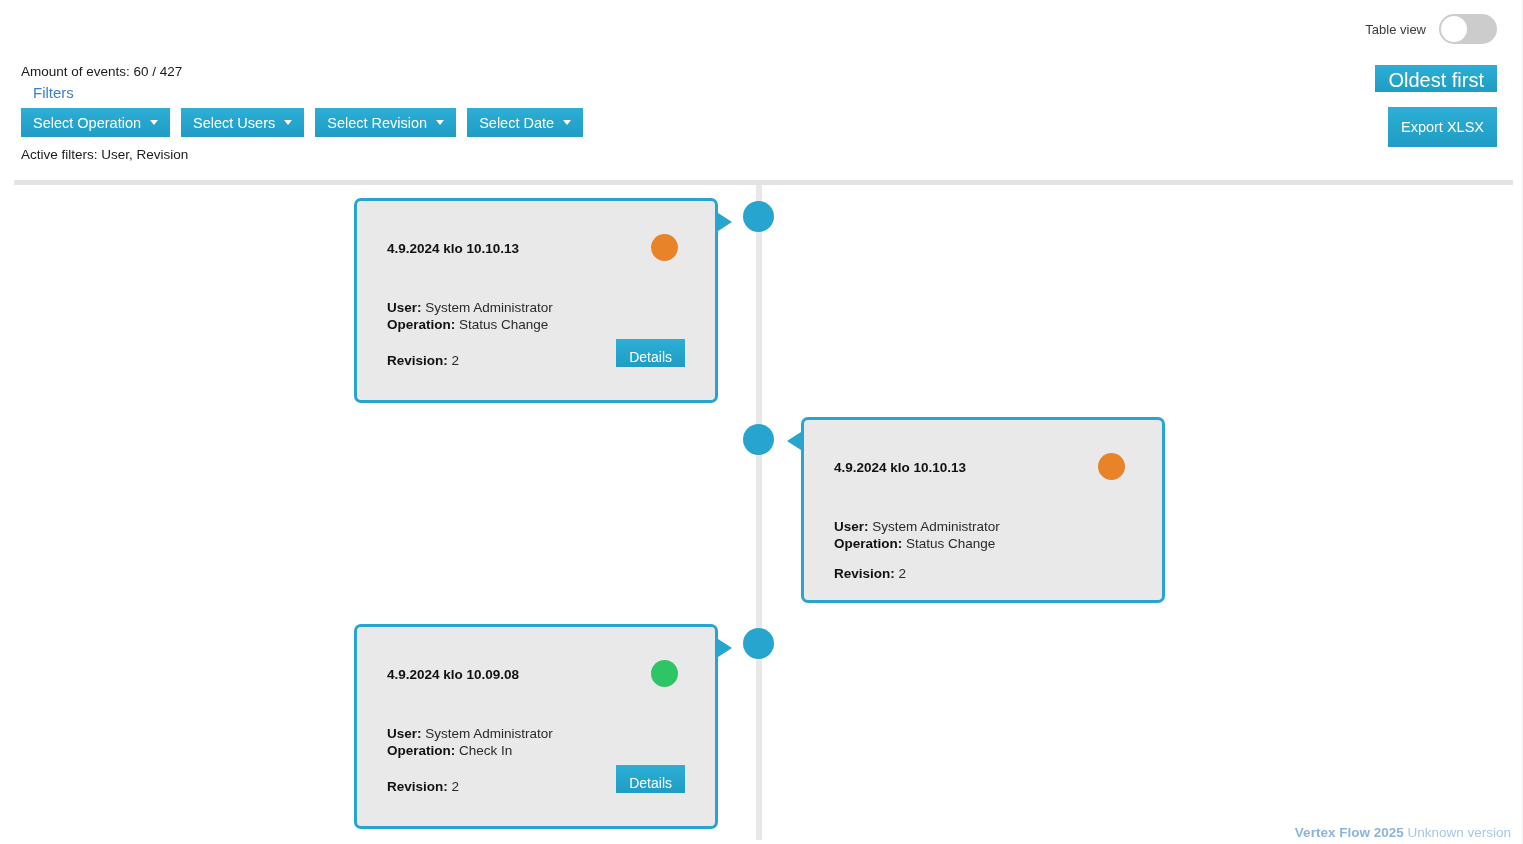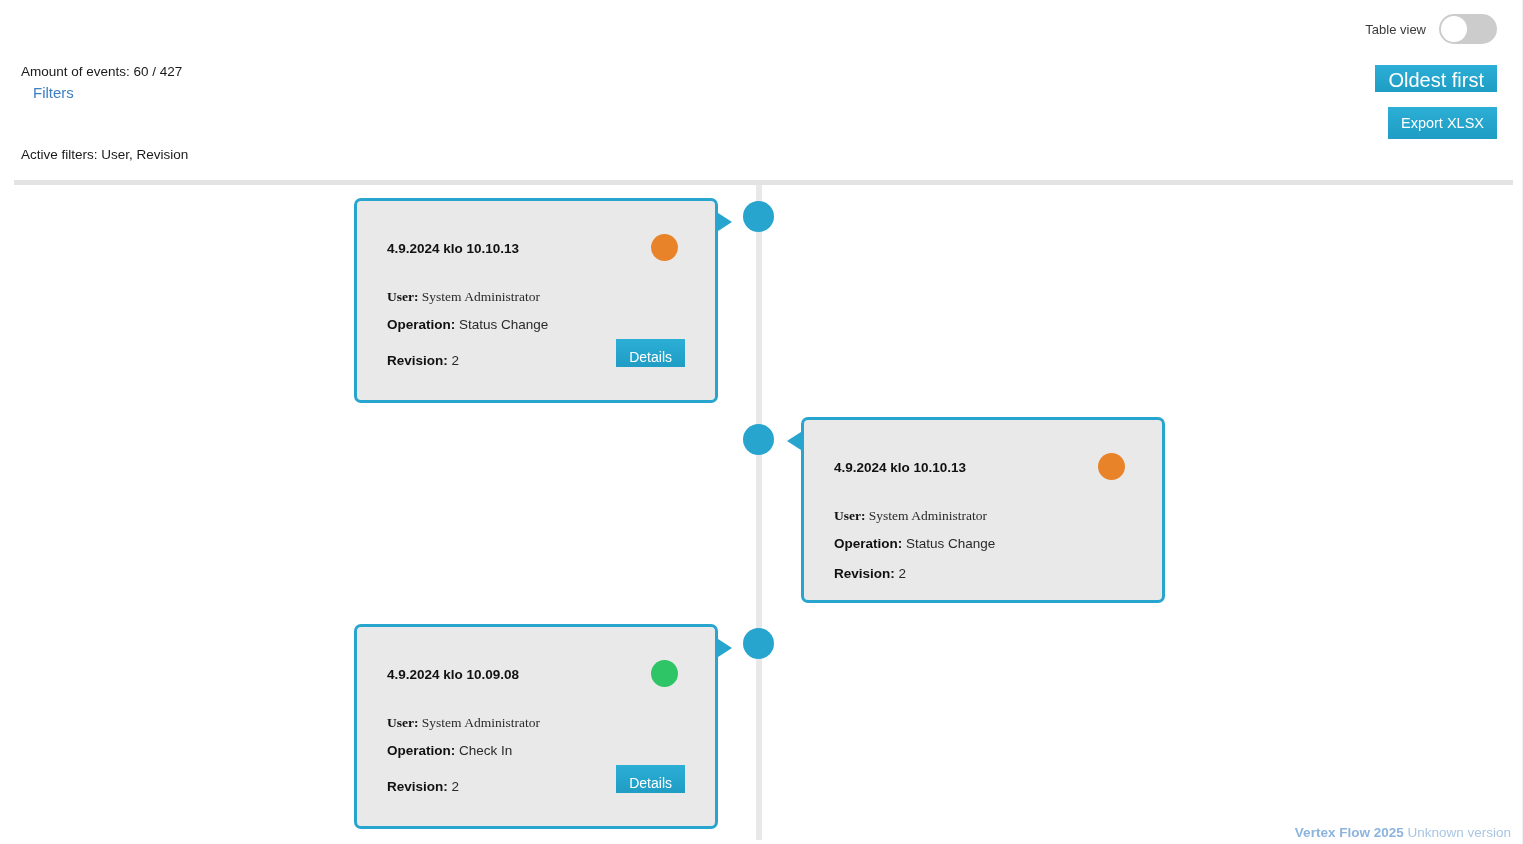--- a/index.html
+++ b/index.html
@@ -74,21 +74,21 @@
   #oldest-first-btn {
     position: absolute; right: 26px; top: 65px;
     height: 27px; padding: 4px 13px;
     background: linear-gradient(to bottom, #2caed6 0%, #1f9dc4 100%);
     color: #fff; font-size: 20px; border: none;
     font-family: "Liberation Sans", sans-serif;
     cursor: pointer; white-space: nowrap; margin-left: 44px;
   }
   #export-btn {
     position: absolute; right: 26px; top: 107px;
-    height: 32px; padding: 0 13px;
+    height: 40px; padding: 0 13px;
     background: linear-gradient(to bottom, #2caed6 0%, #1f9dc4 100%);
     color: #fff; font-size: 14.5px; border: none;
     font-family: "Liberation Sans", sans-serif;
     cursor: pointer; white-space: nowrap; margin-left: 20px;
   }
 
   #header-divider {
     position: absolute; left: 14px; top: 180px;
     width: 1499px; height: 5px; background: #e3e3e3;
   }
@@ -134,21 +134,21 @@
   }
   .status-dot {
     position: absolute; right: 37px; top: 33px;
     width: 27px; height: 27px; border-radius: 50%;
   }
   .card-line {
     position: absolute; left: 30px;
     font-size: 13.5px; color: #2a2a2a; white-space: nowrap;
   }
   .card-line .k { font-weight: bold; color: #111; }
-  .line-user { top: 88px; font-family: Liberation Serif, serif; }
+  .line-user { top: 99px; }
   .line-operation { top: 116px; }
   .line-revision { top: 152px; }
 
   .details-btn {
     position: absolute; right: 30px; bottom: 33px;
     height: 28px; padding: 10px 13px;
     background: linear-gradient(to bottom, #2caed6 0%, #1f9dc4 100%);
     color: #ffffff; font-size: 14px; border: none;
     font-family: "Liberation Sans", sans-serif;
     cursor: pointer; white-space: nowrap;
@@ -174,20 +174,35 @@
 
 <div id="page">
 
   <div id="header">
 
 
     <div id="events-count">Amount of events: 60 / 427</div>
 
     <div id="filters-link">Filters</div>
 
+    <div id="filter-bar">
+      <button class="filter-btn">
+        <span>Select Operation</span>
+        <span class="caret"></span>
+      </button><button class="filter-btn">
+        <span>Select Users</span>
+        <span class="caret"></span>
+      </button><button class="filter-btn">
+        <span>Select Revision</span>
+        <span class="caret"></span>
+      </button><button class="filter-btn">
+        <span>Select Date</span>
+        <span class="caret"></span>
+      </button>
+    </div>
 
     <div id="active-filters">Active filters: User, Revision</div>
 
     <div id="tableview-wrap">
       <span id="tableview-label">Table view</span>
       <div id="tableview-toggle">
         <div class="knob"></div>
       </div>
     </div>
 

